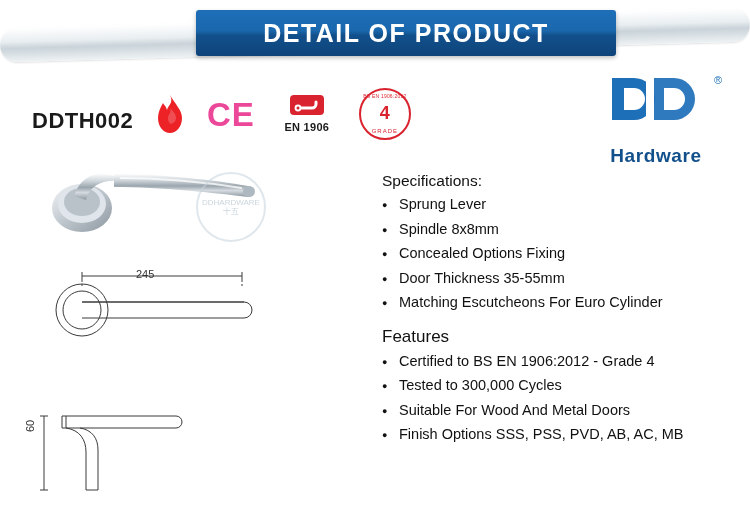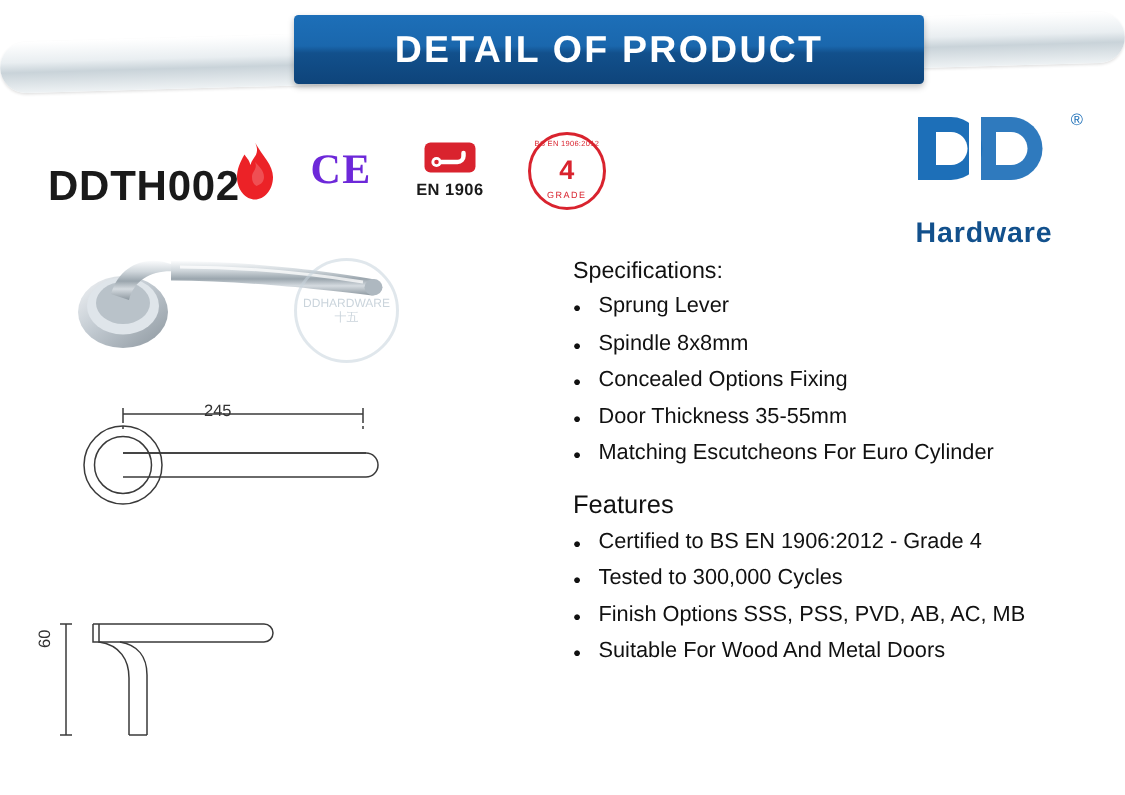--- a/index.html
+++ b/index.html
@@ -52,47 +52,47 @@
     color: #ffffff;
     font-size: 25px;
     font-weight: bold;
     letter-spacing: 1.5px;
   }
 
   
   .model-code {
     position: absolute;
     left: 32px; top: 108px;
-    font-size: 28px;
+    font-size: 22px;
     font-weight: bold;
     color: #1a1a1a;
     letter-spacing: 0.5px;
   }
 
   .cert-row {
     position: absolute;
     left: 155px; top: 88px;
     height: 52px;
     display: flex;
     align-items: center;
     gap: 22px;
   }
 
   .flame-icon {
     width: 30px; height: 40px;
     position: relative;
   }
 
   .ce-mark {
-    font-size: 28px;
-    font-weight: bold;
-    color: #6d28d9;
+    font-size: 33px;
+    font-weight: bold;
+    color: #ec4899;
     letter-spacing: 1px;
     line-height: 1;
-    font-family: Liberation Serif, serif;
+    font-family: Liberation Sans, sans-serif;
   }
 
   .en-badge {
     width: 60px;
     text-align: center;
   }
   .en-badge .en-glyph {
     display: block;
     margin: 0 auto 1px auto;
     width: 36px; height: 22px;
@@ -395,17 +395,17 @@
     <li>Spindle 8x8mm</li>
     <li>Concealed Options Fixing</li>
     <li>Door Thickness 35-55mm</li>
     <li>Matching Escutcheons For Euro Cylinder</li>
   </ul>
 
   <p class="features-heading">Features</p>
   <ul class="spec-list">
     <li>Certified to BS EN 1906:2012 - Grade 4</li>
     <li>Tested to 300,000 Cycles</li>
+    <li>Suitable For Wood And Metal Doors</li>
     <li>Finish Options SSS, PSS, PVD, AB, AC, MB</li>
-    <li>Suitable For Wood And Metal Doors</li>
   </ul>
 
 </div>
 
 </body></html>

